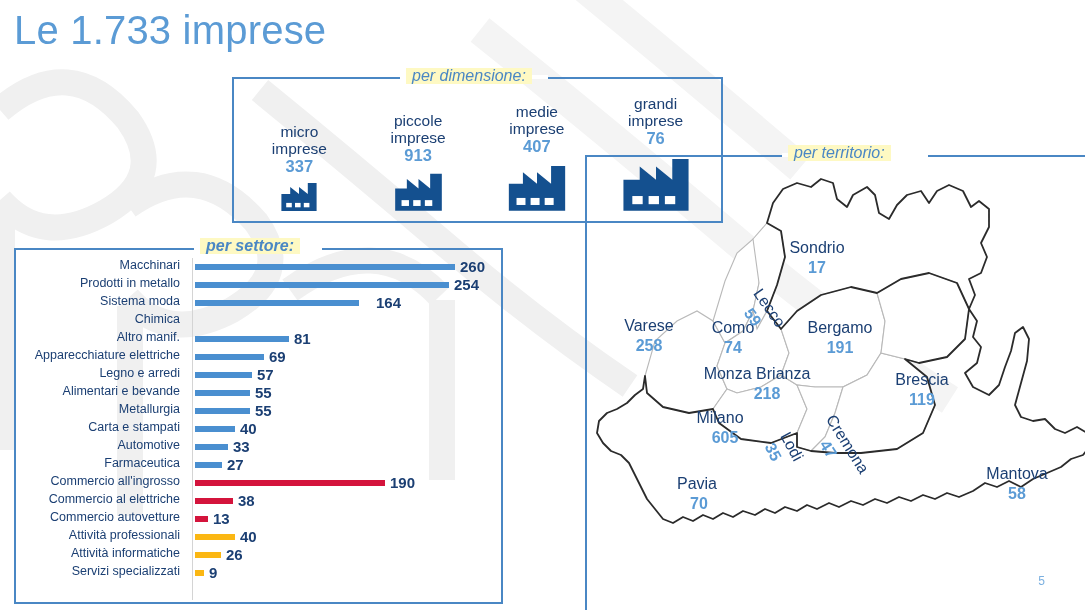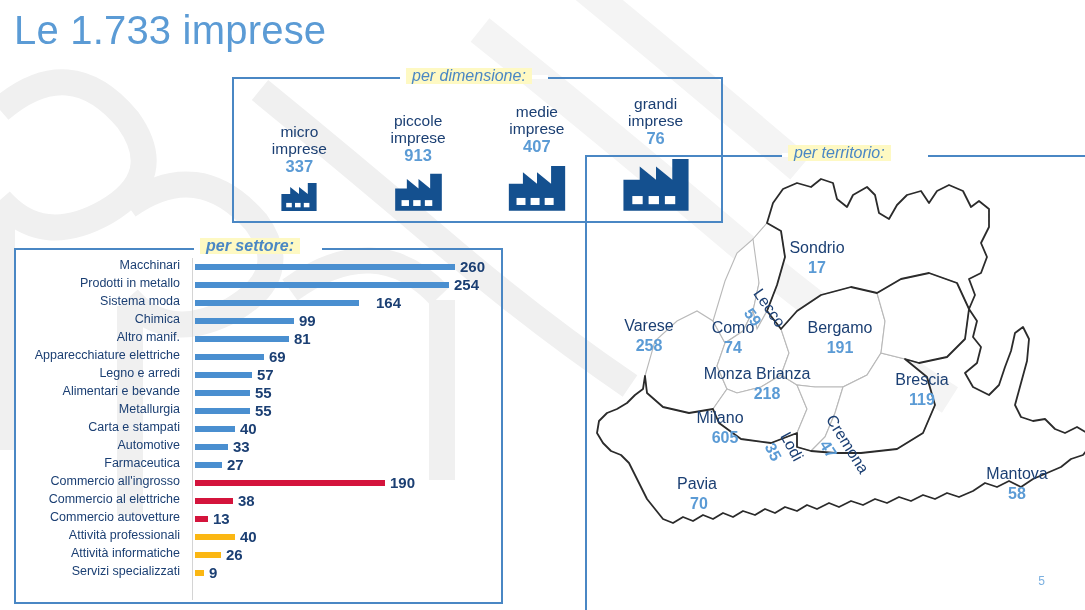--- a/index.html
+++ b/index.html
@@ -238,24 +238,20 @@
       </div>
       <div class="bar-row">
         <div class="bar-cat">Sistema moda</div>
         <div class="bar-track">
           <div class="bar-fill" style="width: 164px; background: rgb(74, 143, 208);"></div>
           <div class="bar-num" style="left: 169px; margin-left: 12px;">164</div>
         </div>
       </div>
       <div class="bar-row">
         <div class="bar-cat">Chimica</div>
-        <div class="bar-track">
-          <div class="bar-fill" style="width: 99px; background: rgb(74, 143, 208);"></div>
-          <div class="bar-num" style="left: 104px;">99</div>
-        </div>
       </div>
       <div class="bar-row">
         <div class="bar-cat">Altro manif.</div>
         <div class="bar-track">
           <div class="bar-fill" style="width: 94px; background: rgb(74, 143, 208);"></div>
           <div class="bar-num" style="left: 99px;">81</div>
         </div>
       </div>
       <div class="bar-row">
         <div class="bar-cat">Apparecchiature elettriche</div>

